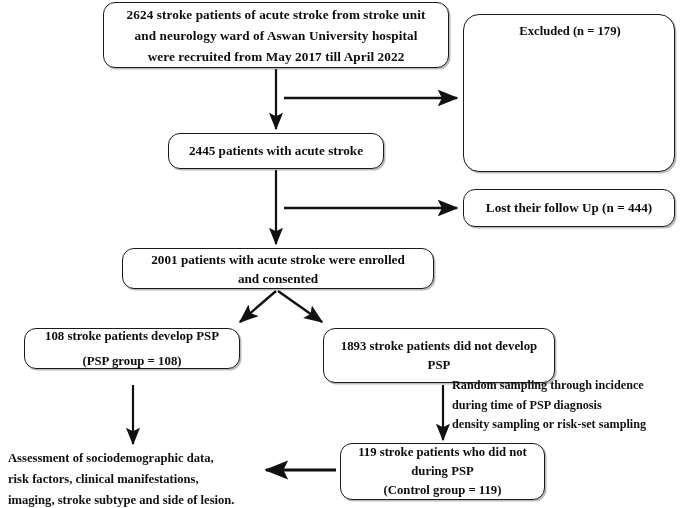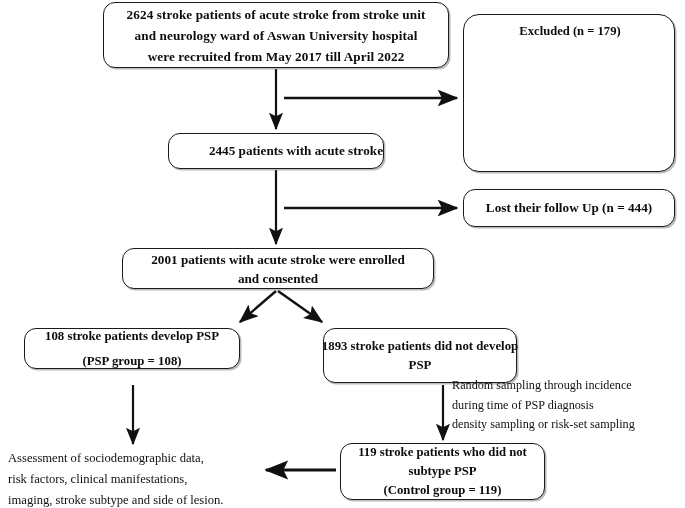--- a/index.html
+++ b/index.html
@@ -82,46 +82,45 @@
   #node-excluded li::before {
     content: "\2022";
     position: absolute;
     left: 3px;
     top: -1px;
     font-size: 13px;
   }
   #node-2445 {
     left: 168px; top: 133px; width: 216px; height: 36px;
     font-size: 13.2px;
-    align-items: flex-end;
   }
   #node-lost {
     left: 463px; top: 189px; width: 212px; height: 38px;
     font-size: 13.2px;
   }
   #node-2001 {
     left: 122px; top: 248px; width: 312px; height: 41px;
     font-size: 13.2px; line-height: 19px;
   }
   #node-psp {
     left: 24px; top: 328px; width: 216px; height: 41px;
     font-size: 12.8px; line-height: 25px;
   }
   #node-nopsp {
-    left: 323px; top: 328px; width: 194px; height: 55px;
+    left: 323px; top: 328px; width: 232px; height: 55px;
     font-size: 12.8px; line-height: 19px;
   }
   #node-control {
     left: 340px; top: 443px; width: 205px; height: 57px;
     font-size: 12.7px; line-height: 19px;
   }
   
   .freetext {
     position: absolute;
-    font-weight: normal;
+    font-weight: bold;
     color: #111111;
     text-align: justify;
   }
   #text-sampling {
     left: 452px; top: 376px; width: 228px;
     font-size: 12.2px; line-height: 19.5px;
   }
   #text-sampling div:last-child { text-align: left; }
   #text-assessment {
     left: 8px; top: 448px; width: 250px;
@@ -188,21 +187,21 @@
     <span class="line">(PSP group = 108)</span>
   </div>
 
   <div class="node" id="node-nopsp">
     <span class="line">1893 stroke patients did not develop</span>
     <span class="line">PSP</span>
   </div>
 
   <div class="node" id="node-control">
     <span class="line">119 stroke patients who did not</span>
-    <span class="line">subtype PSP</span>
+    <span class="line">during PSP</span>
     <span class="line">(Control group = 119)</span>
   </div>
 
   <div class="freetext" id="text-sampling">
     <div>Random  sampling  through  incidence</div>
     <div>during time of PSP diagnosis</div>
     <div>density sampling or  risk-set sampling</div>
   </div>
 
   <div class="freetext" id="text-assessment">

